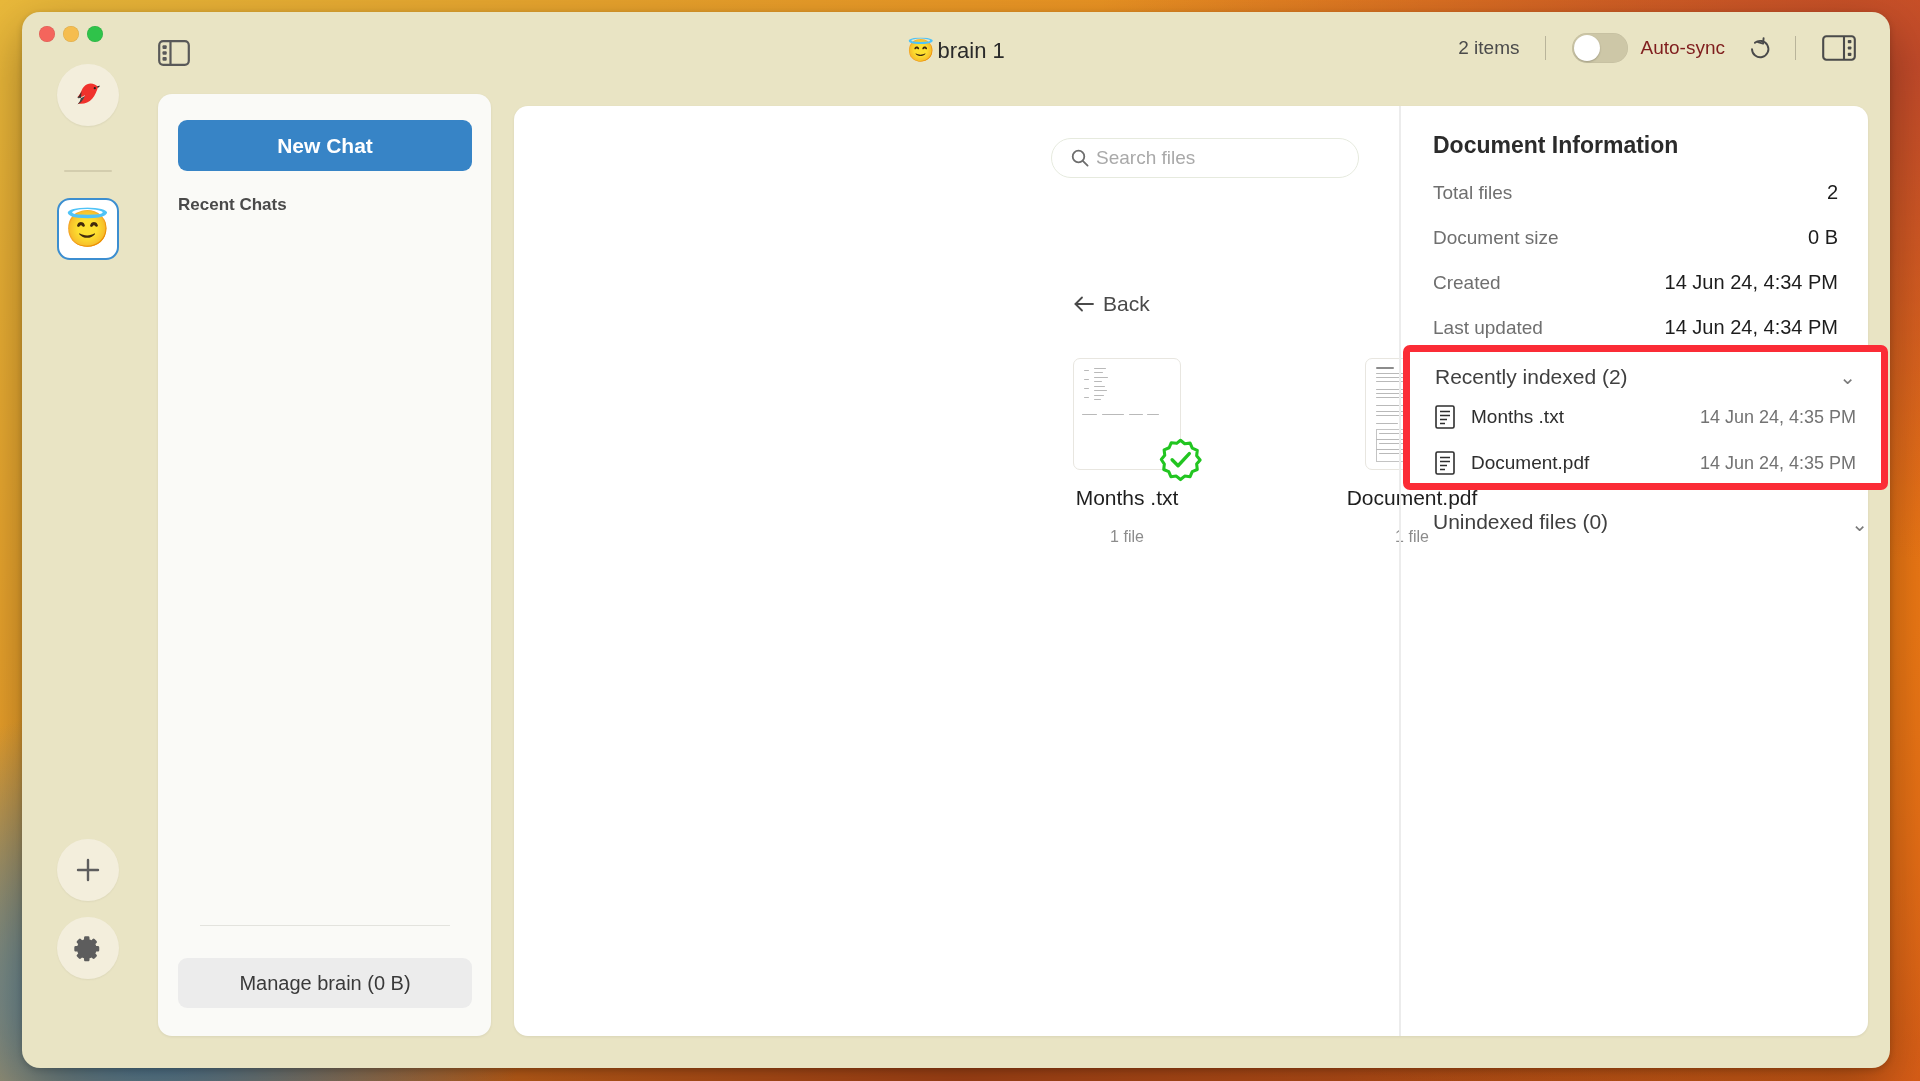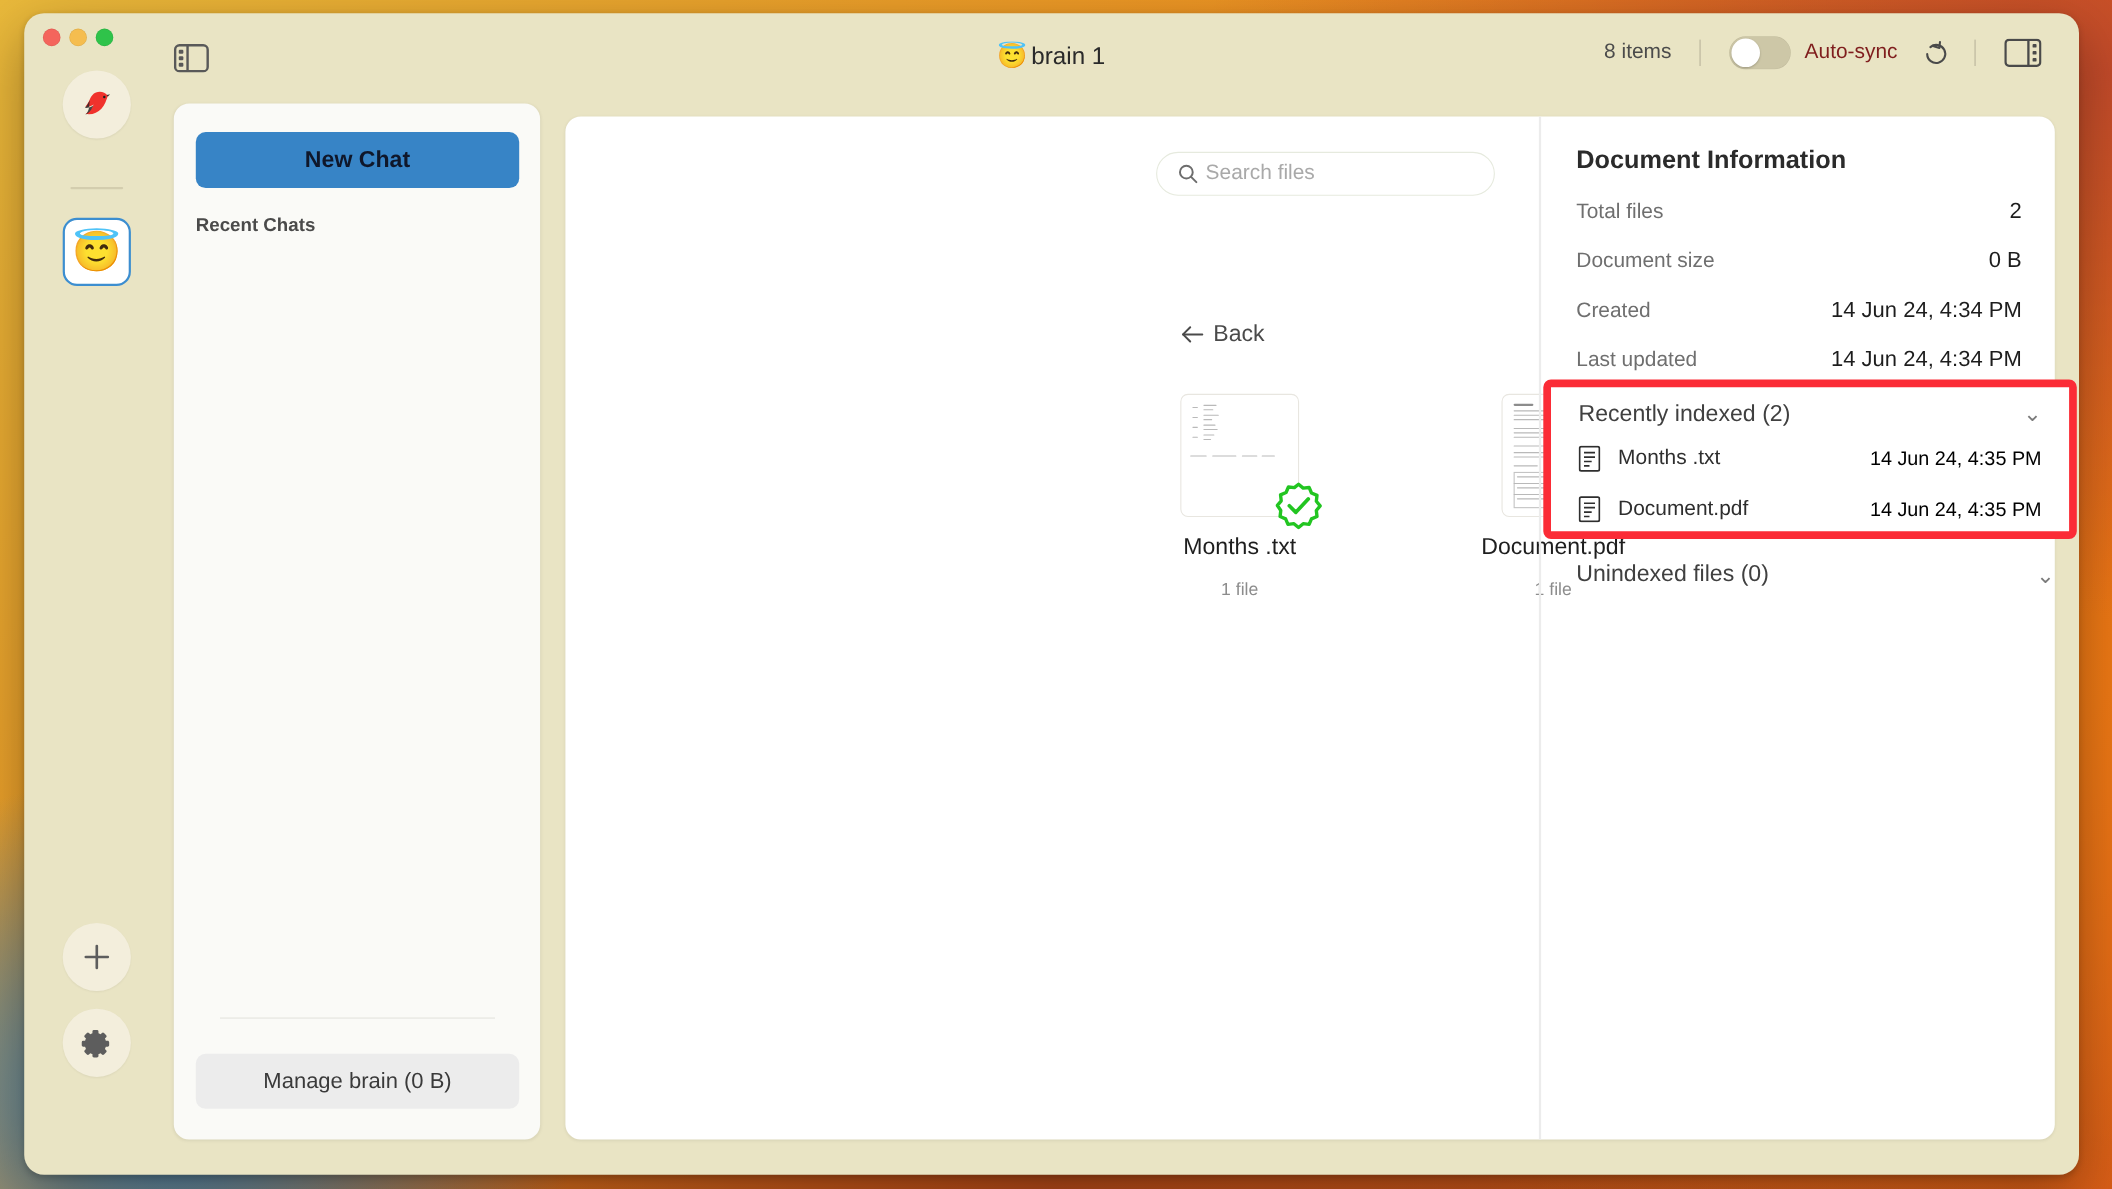--- a/index.html
+++ b/index.html
@@ -93,21 +93,21 @@
   #settings-btn  { top:905px; }
 
   
   #chat-sidebar {
     position:absolute; left:136px; top:82px; width:333px; height:942px;
     background:#fafaf7; border-radius:14px;
     box-shadow:0 1px 3px rgba(0,0,0,.07);
   }
   #new-chat-btn {
     position:absolute; left:20px; top:26px; width:294px; height:51px;
-    background:#3784c6; border-radius:9px; color:#0f172a;
+    background:#3784c6; border-radius:9px; color:#ffffff;
     font-size:21px; font-weight:bold;
     display:flex; align-items:center; justify-content:center;
   }
   #recent-chats-label {
     position:absolute; left:20px; top:101px;
     font-size:17px; font-weight:bold; color:#4a4a4a;
   }
   #recent-chat-item {
     position:absolute; left:16px; top:144px; width:302px; height:38px;
     display:flex; align-items:center; gap:12px; padding-left:8px;
@@ -189,21 +189,21 @@
   }
   .section-head {
     display:flex; align-items:center; justify-content:space-between;
   }
   .section-title { font-size:21px; color:#404040; }
   .chevron { font-size:20px; color:#7a7a7a; line-height:1; }
   .indexed-row {
     margin-top:16px; display:flex; align-items:center; gap:16px;
   }
   .indexed-name { font-size:19px; color:#2e2e2e; flex:1; white-space:nowrap; }
-  .indexed-time { font-size:18px; color:#000000; white-space:nowrap; }
+  .indexed-time { font-size:18px; color:#737373; white-space:nowrap; }
 
   #unindexed-section {
     position:absolute; left:1411px; top:498px; width:435px;
     display:flex; align-items:flex-end; justify-content:space-between;
   }
   #unindexed-section .section-title { font-size:21px; color:#404040; }
 
   
   .tline { position:absolute; background:#b9b9b9; height:1.4px; border-radius:1px; }
 </style>
@@ -230,21 +230,21 @@
           <rect x="4.5" y="17.1" width="4.2" height="3.6" rx="1" fill="#595959"></rect>
         </svg>
       </div>
 
       <div id="win-title">
         <span class="emoji">😇</span>
         <span>brain 1</span>
       </div>
 
       <div id="toolbar-right">
-        <span id="items-count">8 items</span>
+        <span id="items-count">2 items</span>
         <div class="tb-sep"></div>
         <div id="autosync-wrap">
           <div id="autosync-toggle">
             <div class="knob"></div>
           </div>
           <span id="autosync-label">Auto-sync</span>
         </div>
         <div id="refresh-btn">
           <svg width="26" height="26" viewBox="0 0 26 26">
             <path d="M5 14.2a8.2 8.2 0 1 0 2.9-6.4" fill="none" stroke="#4a4a4a" stroke-width="1.9" stroke-linecap="round"></path>

